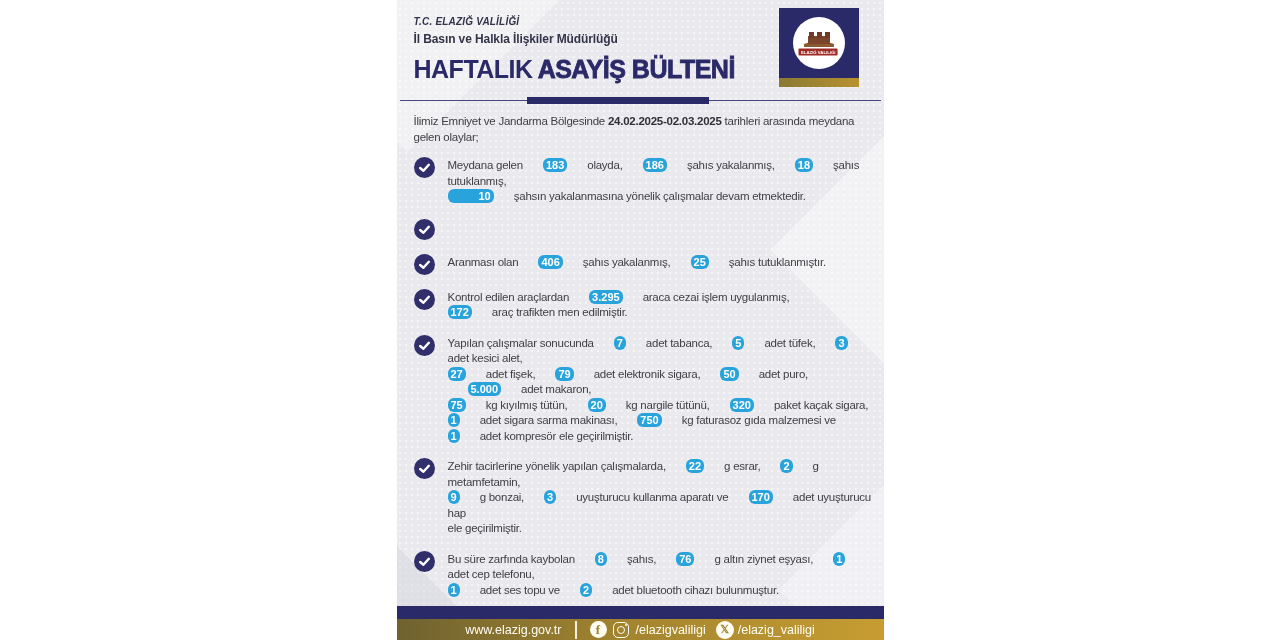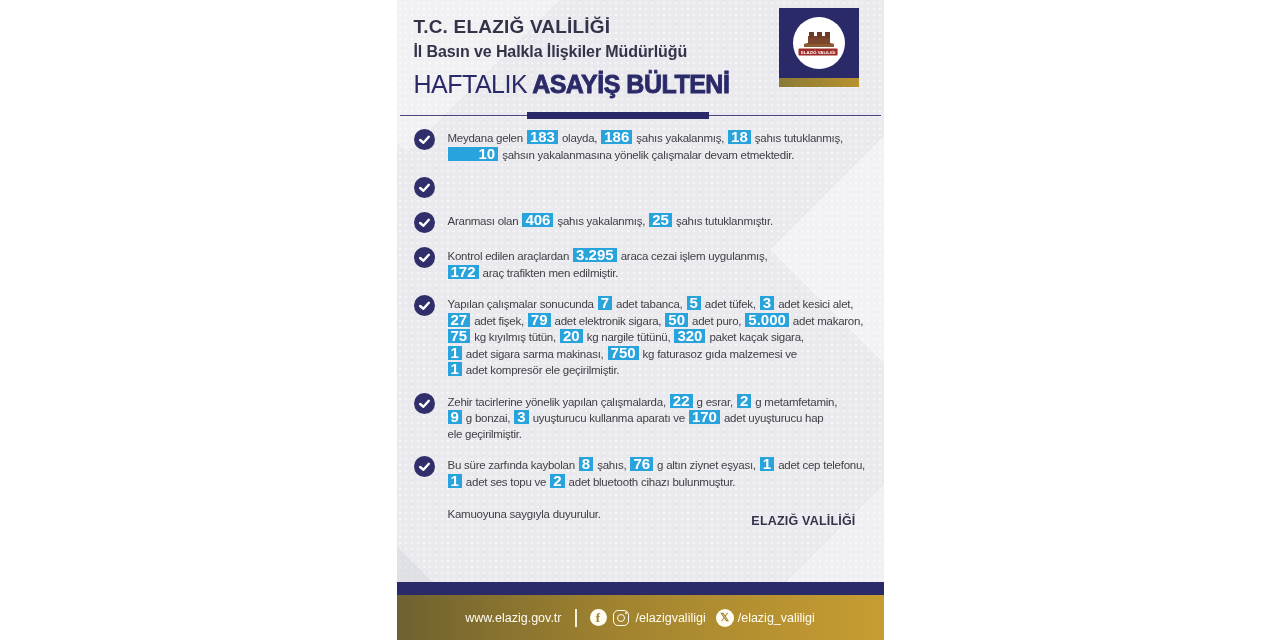--- a/index.html
+++ b/index.html
@@ -18,24 +18,24 @@
   }
   
   .deco{position:absolute;pointer-events:none;}
   .deco.d1{width:300px;height:300px;background:rgba(255,255,255,.38);transform:rotate(45deg);top:-210px;left:-140px;}
   .deco.d2{width:260px;height:260px;background:rgba(255,255,255,.42);transform:rotate(45deg);top:120px;right:-200px;}
   .deco.d3{width:260px;height:260px;background:rgba(213,213,222,.5);transform:rotate(45deg);bottom:-180px;left:-170px;}
   .deco.d4{width:220px;height:220px;background:rgba(255,255,255,.35);transform:rotate(45deg);bottom:-60px;right:-160px;}
 
   
   .hdr{position:relative;padding:16px 17px 0 17px;z-index:2;}
-  .org{font-size:19px;font-weight:bold;color:#33334a;letter-spacing:.2px;}
-  .dept{font-size:16px;font-weight:bold;color:#33334a;margin-top:5px;letter-spacing:-.1px;}
+  .org{font-size:10px;font-weight:bold;color:#33334a;letter-spacing:.2px;font-style:italic;}
+  .dept{font-size:12px;font-weight:bold;color:#33334a;margin-top:5px;letter-spacing:-.1px;}
   .title{margin-top:9px;font-size:25px;color:#2b2a68;letter-spacing:-.5px;white-space:nowrap;}
-  .title .t-light{font-weight:normal;}
+  .title .t-light{font-weight:bold;}
   .title .t-bold{font-weight:bold;-webkit-text-stroke:.8px #2b2a68;margin-left:5px;}
 
   
   .logo{position:absolute;top:8px;right:25px;width:80px;z-index:3;}
   .logo .sq{width:80px;height:70px;background:#2b2a68;display:flex;align-items:center;justify-content:center;}
   .logo .circ{width:52px;height:52px;background:#ffffff;border-radius:50%;display:flex;flex-direction:column;align-items:center;justify-content:center;overflow:hidden;}
   .logo .castle{width:34px;height:16px;position:relative;}
   .castle .hill{position:absolute;bottom:0;left:2px;right:2px;height:5px;background:#8a5a33;border-radius:50% 50% 0 0;}
   .castle .wall{position:absolute;bottom:3px;left:6px;width:22px;height:8px;background:#7a452b;}
   .castle .t1,.castle .t2,.castle .t3{position:absolute;bottom:9px;width:5px;height:6px;background:#6e3c25;}
@@ -53,33 +53,33 @@
 
   
   .bodywrap{position:relative;z-index:2;padding:10px 8px 0 17px;color:#414046;}
   .intro{font-size:11.5px;letter-spacing:-.25px;line-height:15.5px;margin:0 0 12px 0;}
   .intro b{color:#2f2f38;}
   .bullets{padding-left:0;}
   .bullet{display:flex;align-items:flex-start;margin-bottom:14px;}
   .check{flex:0 0 auto;width:21px;height:21px;border-radius:50%;background:#302e6b;
     display:flex;align-items:center;justify-content:center;margin-top:0;}
   .btext{margin:1px 0 0 13px;font-size:11.5px;letter-spacing:-.25px;line-height:15.5px;}
-  .chip{display:inline-block;background:#29a3dc;color:#ffffff;font-weight:bold;font-size:15px;
-    letter-spacing:0;padding:0 3px;border-radius:0;margin:0 4px;line-height:14px;vertical-align:baseline;}
+  .chip{display:inline-block;background:#29a3dc;color:#ffffff;font-weight:bold;font-size:11px;
+    letter-spacing:0;padding:0 3px;border-radius:6px;margin:0 20px;line-height:14px;vertical-align:baseline;}
 
   
   .closing{display:flex;justify-content:space-between;align-items:flex-end;
     padding:2px 28px 0 51px;position:relative;z-index:2;color:#414046;}
   .note{font-size:11.5px;letter-spacing:-.25px;}
   .sig{font-size:12.5px;font-weight:bold;color:#33334a;letter-spacing:.2px;position:relative;top:8px;}
 
   
   .footer{position:absolute;left:0;right:0;bottom:0;z-index:4;}
   .navybar{height:13px;background:#2b2a68;}
-  .goldbar{height:45px;background:linear-gradient(90deg,#6f6230,#a1832f 45%,#c79d32);
+  .goldbar{height:21px;background:linear-gradient(90deg,#6f6230,#a1832f 45%,#c79d32);
     display:flex;align-items:center;justify-content:center;color:#fffdf2;font-size:12.5px;}
   .goldbar .vbar{width:2px;height:18px;background:#fffdf2;opacity:.9;margin:0 13px;}
   .sicon{display:inline-flex;align-items:center;justify-content:center;}
   .fb{width:17px;height:17px;border-radius:50%;background:#fffdf2;color:#9d8030;
     font-weight:bold;font-size:13px;font-family:"Liberation Serif",serif;margin-right:6px;}
   .ig{width:14px;height:14px;border:1.7px solid #fffdf2;border-radius:5px;position:relative;margin-right:7px;}
   .ig::before{content:"";position:absolute;top:50%;left:50%;width:6px;height:6px;margin:-4px 0 0 -4px;
     border:1.6px solid #fffdf2;border-radius:50%;}
   .ig::after{content:"";position:absolute;top:1px;right:1px;width:2px;height:2px;background:#fffdf2;border-radius:50%;}
   .xc{width:18px;height:18px;border-radius:50%;background:#fffdf2;color:#9d8030;
@@ -117,20 +117,21 @@
     <div class="goldbar"></div>
   </div>
 
   <div class="divider">
     <span class="thin l"></span>
       <span class="thick"></span>
       <span class="thin r"></span>
   </div>
 
   <div class="bodywrap">
+    <p class="intro">İlimiz Emniyet ve Jandarma Bölgesinde <b>24.02.2025-02.03.2025</b> tarihleri arasında meydana gelen olaylar;</p>
     <div class="bullets">
         <div class="bullet">
           <span class="check">
             <svg viewBox="0 0 24 24" width="13" height="13">
               <polyline points="4,13 10,18 20,7" fill="none" stroke="#ffffff" stroke-width="4.5" stroke-linecap="round" stroke-linejoin="round"></polyline>
             </svg>
           </span>
           <p class="btext">Meydana gelen<span class="chip">183</span>olayda,<span class="chip">186</span>şahıs yakalanmış,<span class="chip">18</span>şahıs tutuklanmış,<br><span class="chip" style="margin-left: 0px; padding-left: 31px;">10</span>şahsın yakalanmasına yönelik çalışmalar devam etmektedir.</p>
         </div>
         <div class="bullet">

